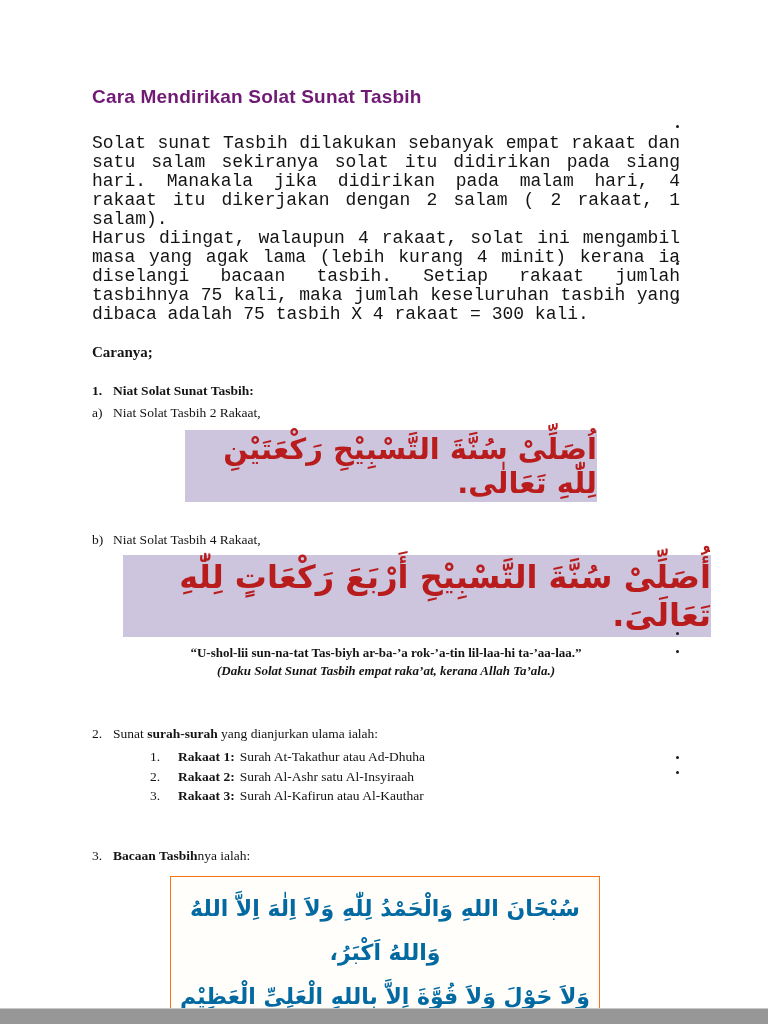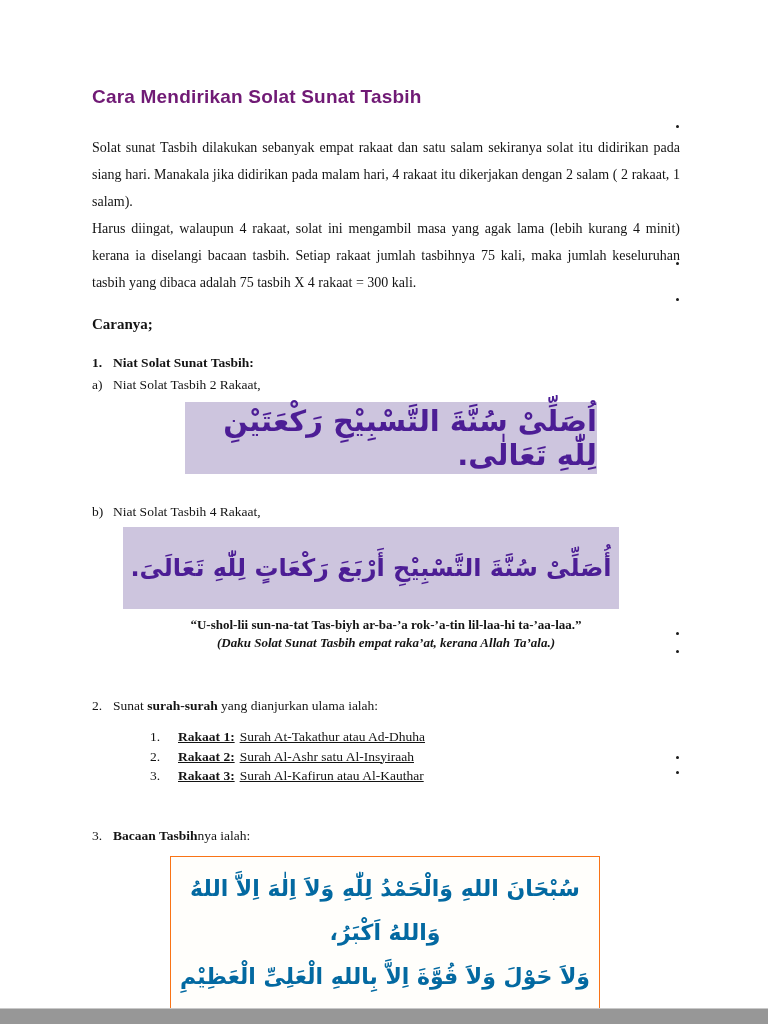--- a/index.html
+++ b/index.html
@@ -4,44 +4,44 @@
 <style>
   html,body{margin:0;padding:0;background:#ffffff;}
   .page{position:relative;width:768px;height:1024px;background:#ffffff;overflow:hidden;
         font-family:"Liberation Serif",serif;color:#141414;}
   .content{position:absolute;left:92px;width:588px;top:0;}
 
   .doc-title{margin:86px 0 0 0;font-family:"Liberation Sans",sans-serif;
              font-size:19px;font-weight:bold;color:#701a75;letter-spacing:.2px;}
 
   p{margin:0;}
-  .body-text{font-size:14px;line-height:27px;text-align:justify;}
+  .body-text{font-size:18px;line-height:19px;text-align:justify;font-family:Liberation Mono, monospace;}
   .intro{margin-top:26px;}
 
   .caranya{margin-top:20px;font-size:15px;font-weight:bold;}
 
   .item-head{margin-top:22px;font-size:13.5px;}
   .b{font-weight:bold;}
   .inum{display:inline-block;width:21px;}
   .sub-label{margin-top:6px;font-size:13.5px;}
   .sub-label .inum{width:21px;}
 
   .arabic-box{background:#cdc5de;display:flex;align-items:center;justify-content:center;
-              direction:rtl;font-family:"DejaVu Sans",sans-serif;font-weight:bold;color:#4c1d95;}
+              direction:rtl;font-family:"DejaVu Sans",sans-serif;font-weight:bold;color:#b91c1c;}
   .arabic-box.first{margin:9px 0 0 93px;width:412px;height:72px;font-size:29px;}
-  .arabic-box.second{margin:7px 0 0 31px;width:496px;height:82px;font-size:24px;text-align:right;}
+  .arabic-box.second{margin:7px 0 0 31px;width:588px;height:82px;font-size:32px;text-align:right;}
 
   .caption{margin-top:7px;text-align:center;font-size:13px;font-weight:bold;line-height:18px;}
   .caption .meaning{font-style:italic;display:block;}
 
   .gap-b{margin-top:30px;}
   .gap-surah{margin-top:46px;}
   .gap-bacaan{margin-top:42px;}
 
-  .surah-list{margin:13px 0 0 58px;font-size:13.5px;line-height:19.5px;text-decoration:underline;}
+  .surah-list{margin:5px 0 0 58px;font-size:13.5px;line-height:19.5px;}
   .surah-row .num{display:inline-block;width:28px;}
   .surah-row .lbl{font-weight:bold;margin-right:5px;}
 
   .tasbih-box{margin:12px 0 0 78px;width:412px;border:1px solid #f97316;background:#fffefb;
               padding:10px 8px;text-align:center;direction:rtl;
               font-family:"DejaVu Sans",sans-serif;font-weight:bold;color:#0369a1;
               font-size:22px;line-height:44px;}
   .ayah{display:inline-block;vertical-align:middle;width:7px;height:7px;margin:0 5px;
         border:3px solid #2f3fbe;border-radius:50%;background:#dfe3ff;}
 

